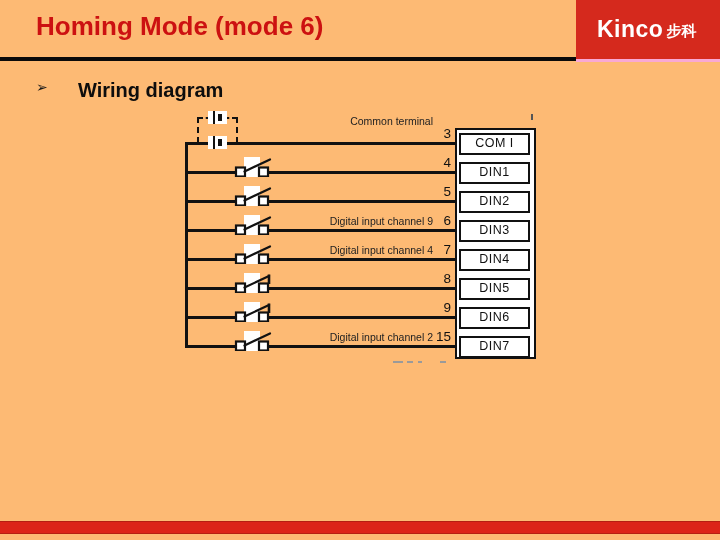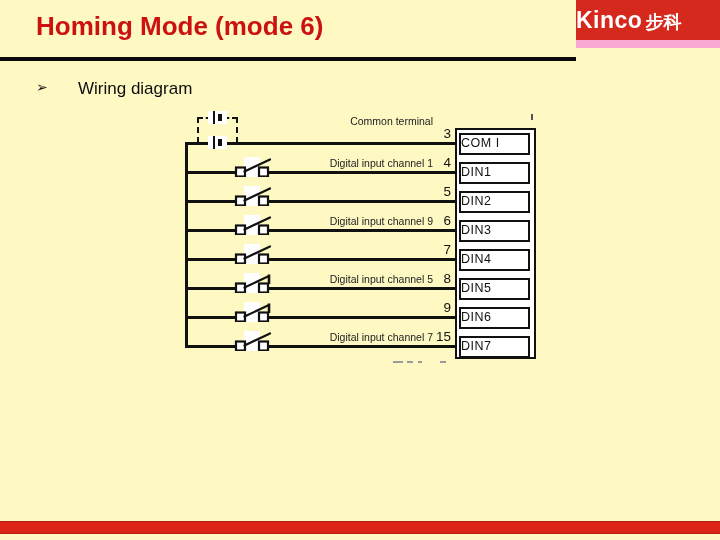--- a/index.html
+++ b/index.html
@@ -1,55 +1,55 @@
 <!DOCTYPE html>
 <html><head>
 <meta charset="utf-8">
 <style>
   html,body{margin:0;padding:0;background:#e8e8e8;}
   #slide{
-    position:relative;width:720px;height:540px;background:#fef9c3;
+    position:relative;width:720px;height:540px;background:#fdba74;
     font-family:"Liberation Sans","DejaVu Sans",sans-serif;overflow:hidden;
     margin:0 auto;
   }
   
   .title{
     position:absolute;left:36px;top:11px;
     font-size:26px;font-weight:bold;color:#cc1111;letter-spacing:0px;
     white-space:nowrap;
   }
   .rule{position:absolute;left:0;top:57px;width:576px;height:4px;background:#0a0a0a;}
   .logo{
-    position:absolute;left:576px;top:0;width:144px;height:48px;
-    background:#d5291d;border-bottom:8px solid #f9a8d4;box-sizing:border-box;
-    display:flex;align-items:center;
+    position:absolute;left:576px;top:0;width:144px;height:62px;
+    background:#d5291d;border-bottom:3px solid #f9a8d4;box-sizing:border-box;
+    display:flex;align-items:center;padding-left:21px;
   }
   .logo-en{color:#ffffff;font-size:23px;font-weight:bold;letter-spacing:0.5px;}
-  .logo-cjk{color:#ffffff;font-size:18px;font-weight:bold;margin-left:3px;margin-top:3px;}
+  .logo-cjk{color:#ffffff;font-size:15px;font-weight:bold;margin-left:3px;margin-top:3px;}
   
   .bmark{position:absolute;left:36px;top:79px;font-size:14px;color:#1a1a1a;}
-  .btext{position:absolute;left:78px;top:79px;font-size:17px;font-weight:normal;color:#0d0d0d;}
+  .btext{position:absolute;left:78px;top:79px;font-size:20px;font-weight:bold;color:#0d0d0d;}
   
   .diagram{position:absolute;inset:0;}
   .bus{position:absolute;left:185px;top:142px;width:2.5px;height:206px;background:#111;}
   .drow{position:absolute;inset:0;pointer-events:none;}
   .wire{position:absolute;left:186px;top:calc(var(--y) - 1px);width:270px;height:2.5px;background:#111;}
   .wlabel{
     position:absolute;left:240px;top:calc(var(--y) - 15px);width:193px;
     text-align:right;font-size:10.5px;color:#222;white-space:nowrap;
   }
   .wlabel.two{top:calc(var(--y) - 28px);line-height:13px;}
   .pin{
     position:absolute;left:418px;top:calc(var(--y) - 17px);width:33px;
     text-align:right;font-size:13.5px;color:#111;
   }
   .tbox{
     position:absolute;left:459px;top:calc(var(--y) - 10px);width:71px;height:22px;
     border:2px solid #111;box-sizing:border-box;background:#fff;
-    font-size:12.5px;color:#111;text-align:left;line-height:16px;letter-spacing:0.5px;
+    font-size:12.5px;color:#111;text-align:center;line-height:16px;letter-spacing:0.5px;
     z-index:2;
   }
   .connector{
     position:absolute;left:455px;top:128px;width:81px;height:231px;
     border:2.5px solid #111;box-sizing:border-box;background:#fff;z-index:1;
   }
   .switch{position:absolute;left:230px;top:calc(var(--y) - 15px);width:48px;height:20px;}
   .switch .mask{fill:#ffffff;stroke:none;}
   .switch .sq{fill:#ffffff;stroke:#111;stroke-width:2.2;}
   .switch .diag{stroke:#111;stroke-width:2.2;stroke-linecap:round;}
@@ -106,21 +106,20 @@
     <div class="dash-box"></div>
     <div class="bat-mask" style="left:208px;top:111px;"></div>
     <div class="bat-long" style="left:213px;top:111px;"></div>
     <div class="bat-short" style="left:218px;top:114px;"></div>
     <div class="bat-mask" style="left:208px;top:136px;"></div>
     <div class="bat-long" style="left:213px;top:136px;"></div>
     <div class="bat-short" style="left:218px;top:139px;"></div>
 
     <div class="drow" style="--y:172px">
       <div class="wire"></div>
-      <div class="wlabel">Digital input channel 1</div>
       <div class="pin">4</div>
       <svg class="switch" viewBox="0 0 48 20">
         <rect class="mask" x="14" y="0" width="16" height="20"></rect>
         <rect class="sq" x="6" y="10.5" width="9" height="9"></rect>
         <rect class="sq" x="29" y="10.5" width="9" height="9"></rect>
         <line class="diag" x1="14.5" y1="14.5" x2="40" y2="2.5"></line>
         <line class="bar" x1="39" y1="1.5" x2="39" y2="11"></line>
       </svg>
       <div class="tbox">DIN1</div>
     </div>
@@ -147,34 +146,34 @@
         <rect class="sq" x="6" y="10.5" width="9" height="9"></rect>
         <rect class="sq" x="29" y="10.5" width="9" height="9"></rect>
         <line class="diag" x1="14.5" y1="14.5" x2="40" y2="2.5"></line>
         <line class="bar" x1="39" y1="1.5" x2="39" y2="11"></line>
       </svg>
       <div class="tbox">DIN3</div>
     </div>
 
     <div class="drow" style="--y:259px">
       <div class="wire"></div>
+      <div class="wlabel">Digital input channel 4</div>
       <div class="pin">7</div>
       <svg class="switch" viewBox="0 0 48 20">
         <rect class="mask" x="14" y="0" width="16" height="20"></rect>
         <rect class="sq" x="6" y="10.5" width="9" height="9"></rect>
         <rect class="sq" x="29" y="10.5" width="9" height="9"></rect>
         <line class="diag" x1="14.5" y1="14.5" x2="40" y2="2.5"></line>
         <line class="bar" x1="39" y1="1.5" x2="39" y2="11"></line>
       </svg>
       <div class="tbox">DIN4</div>
     </div>
 
     <div class="drow" style="--y:288px">
       <div class="wire"></div>
-      <div class="wlabel">Digital input channel 5</div>
       <div class="pin">8</div>
       <svg class="switch nc" viewBox="0 0 48 20">
         <rect class="mask" x="14" y="0" width="16" height="20"></rect>
         <rect class="sq" x="6" y="10.5" width="9" height="9"></rect>
         <rect class="sq" x="29" y="10.5" width="9" height="9"></rect>
         <line class="diag" x1="14.5" y1="14.5" x2="39" y2="3"></line>
         <line class="bar" x1="39" y1="1.5" x2="39" y2="11"></line>
       </svg>
       <div class="tbox">DIN5</div>
     </div>
@@ -187,21 +186,21 @@
         <rect class="sq" x="6" y="10.5" width="9" height="9"></rect>
         <rect class="sq" x="29" y="10.5" width="9" height="9"></rect>
         <line class="diag" x1="14.5" y1="14.5" x2="39" y2="3"></line>
         <line class="bar" x1="39" y1="1.5" x2="39" y2="11"></line>
       </svg>
       <div class="tbox">DIN6</div>
     </div>
 
     <div class="drow" style="--y:346px">
       <div class="wire"></div>
-      <div class="wlabel">Digital input channel 7</div>
+      <div class="wlabel">Digital input channel 2</div>
       <div class="pin">15</div>
       <svg class="switch" viewBox="0 0 48 20">
         <rect class="mask" x="14" y="0" width="16" height="20"></rect>
         <rect class="sq" x="6" y="10.5" width="9" height="9"></rect>
         <rect class="sq" x="29" y="10.5" width="9" height="9"></rect>
         <line class="diag" x1="14.5" y1="14.5" x2="40" y2="2.5"></line>
         <line class="bar" x1="39" y1="1.5" x2="39" y2="11"></line>
       </svg>
       <div class="tbox">DIN7</div>
     </div>

